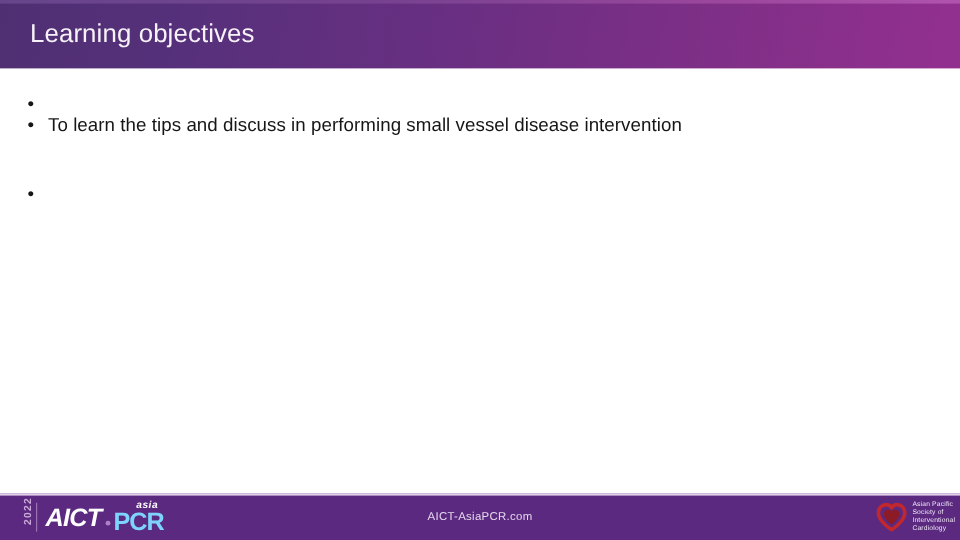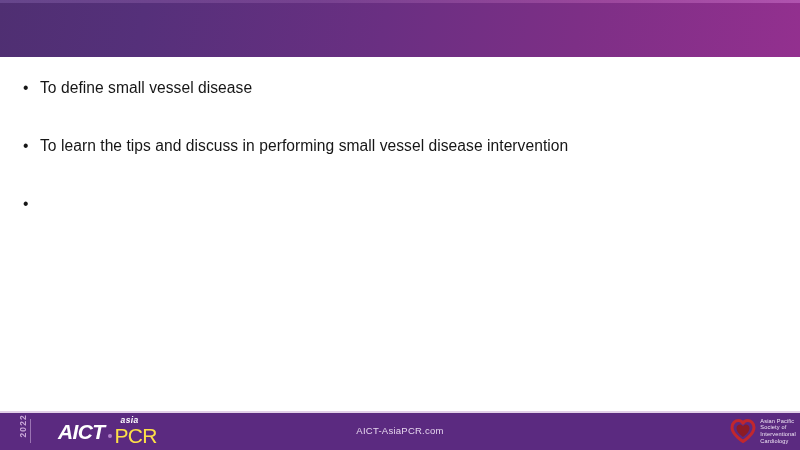--- a/index.html
+++ b/index.html
@@ -144,21 +144,20 @@
     background: #9b74b3;
     margin: 0 7px 0 1px;
   }
   .logo-aict {
     font-size: 21px;
     font-weight: 700;
     color: #ffffff;
     letter-spacing: -0.6px;
     font-style: italic;
     line-height: 1;
-    margin-left: 20px;
   }
   .logo-dot {
     width: 4px;
     height: 4px;
     background: #b07fc8;
     border-radius: 50%;
     margin: 9px 3px 0 3px;
   }
   .logo-pcr-wrap {
     display: flex;
@@ -166,26 +165,26 @@
     align-items: flex-start;
     line-height: 1;
   }
   .logo-asia {
     font-size: 8.5px;
     font-style: italic;
     font-weight: 700;
     color: #ffffff;
     letter-spacing: 0.4px;
     margin-bottom: 1px;
-    margin-left: 6px;
+    margin-left: 19px;
   }
   .logo-pcr {
     font-size: 21px;
-    font-weight: 400;
-    color: #fde047;
+    font-weight: 700;
+    color: #7dd3fc;
     letter-spacing: -0.8px;
     line-height: 0.95;
   }
 
   
   .footer-url {
     position: absolute;
     left: 0;
     top: 0;
     width: 800px;
@@ -221,28 +220,28 @@
     text-align: left;
   }
 </style>
 </head>
 <body>
 
 <div class="slide">
 
   <div class="header-band">
     <div class="header-sheen"></div>
+    <div class="header-title">Learning objectives</div>
   </div>
 
   <div class="body-area">
     <ul class="bullet-list">
 
       <li class="bullet-item">
         <span class="bullet-marker">•</span>
-        <span>To define small vessel disease</span>
       </li>
 
       <li class="bullet-item">
         <span class="bullet-marker">•</span>
         <span>To learn the tips and discuss in performing small vessel disease intervention</span>
       </li>
 
       <li class="bullet-item">
         <span class="bullet-marker">•</span>
       </li>

